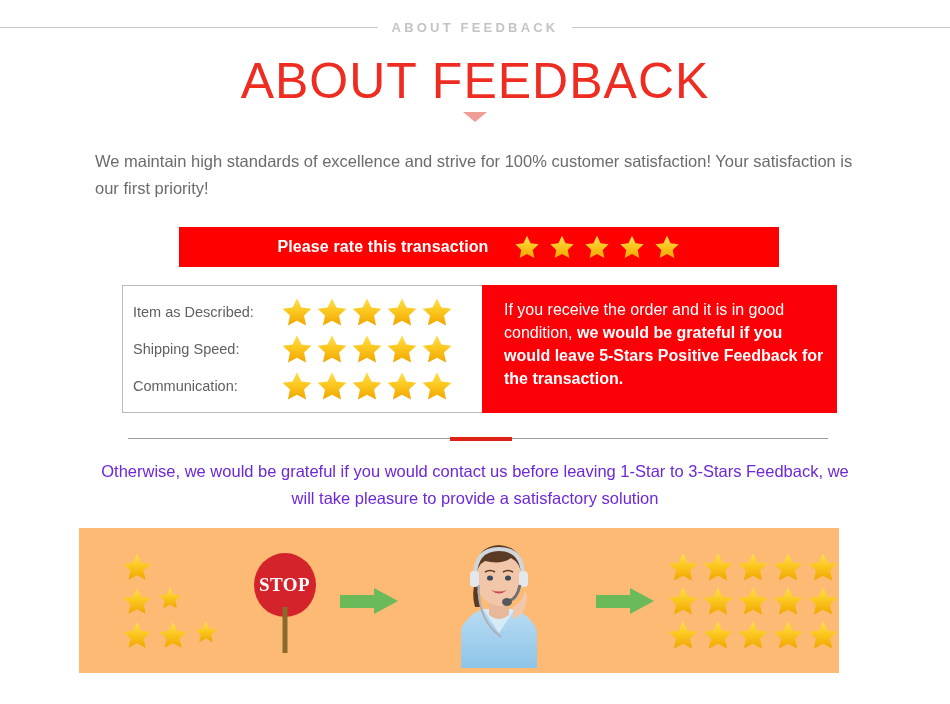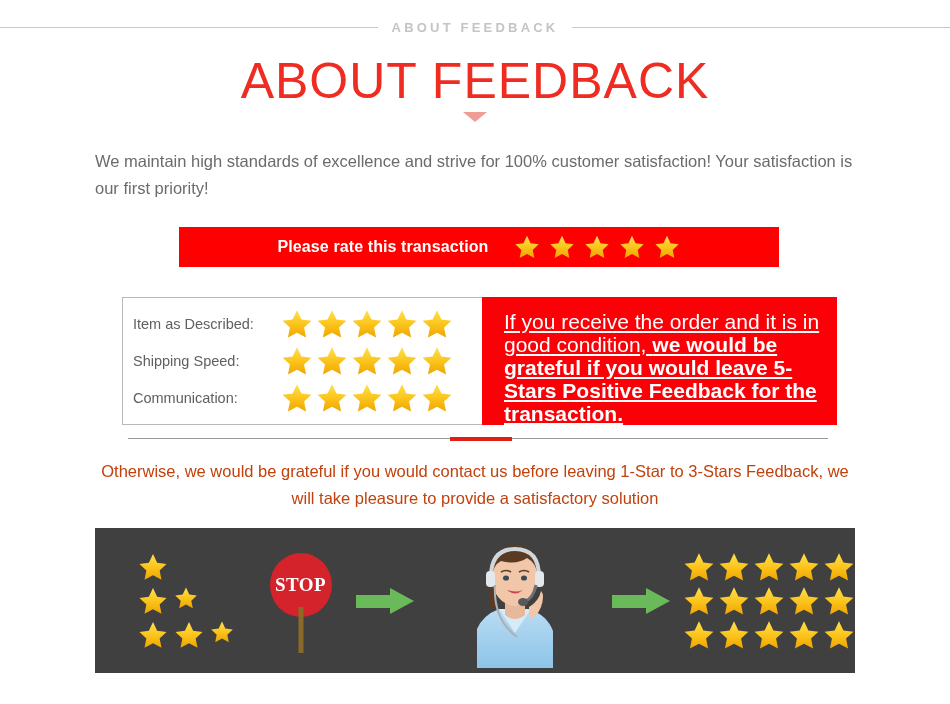--- a/index.html
+++ b/index.html
@@ -69,21 +69,21 @@
     letter-spacing: 0.1px; white-space: nowrap;
   }
   .rate-banner .stars { display: flex; gap: 9px; align-items: center; }
 
   
   .star { display: inline-block; line-height: 0; }
   .star svg { display: block; }
 
   
   .mid-wrap {
-    position: absolute; left: 122px; top: 297px;
+    position: absolute; left: 122px; top: 285px;
     width: 715px; height: 128px;
     display: flex;
   }
   .ratings-box {
     width: 360px; height: 128px;
     background: #ffffff;
     border: 1px solid #b9b9b9;
     border-right: none;
     padding: 9px 0 9px 10px;
     display: flex; flex-direction: column; justify-content: space-between;
@@ -93,23 +93,22 @@
     width: 148px; font-size: 14.5px; color: #606060;
     white-space: nowrap;
   }
   .rating-row .rstars { display: flex; gap: 3px; align-items: center; }
 
   .note-panel {
     width: 355px; height: 128px;
     background: #fb0007;
     color: #ffffff;
     padding: 13px 12px 10px 22px;
-    font-size: 21px;
+    font-size: 16px;
     line-height: 23px;
-    text-decoration: underline;
   }
   .note-panel b { font-weight: bold; }
 
   
   .divider {
     position: absolute; left: 128px; top: 437px; width: 700px; height: 3px;
   }
   .divider .line {
     position: absolute; left: 0; top: 1px; width: 700px; height: 1px;
     background: #9a9a9a;
@@ -118,28 +117,28 @@
     position: absolute; left: 322px; top: 0; width: 62px; height: 4px;
     background: #e02015;
   }
 
   
   .otherwise {
     position: absolute; top: 458px; left: 95px; width: 760px;
     text-align: center;
     font-size: 16.5px;
     line-height: 27px;
-    color: #c2410c;
+    color: #6d28d9;
   }
 
   
   .flow-band {
-    position: absolute; left: 95px; top: 528px;
+    position: absolute; left: 79px; top: 528px;
     width: 760px; height: 145px;
-    background: #404040;
+    background: #fdba74;
     display: flex; align-items: center;
   }
   .flow-cell { display: flex; align-items: center; justify-content: center; }
   .cell-bad-stars { width: 185px; height: 120px; position: relative; }
   .bad-stars { display: flex; flex-direction: column; gap: 4px; padding-left: 18px; }
   .bad-row { display: flex; gap: 6px; }
 
   .cell-stop { width: 95px; height: 120px; position: relative; }
   .stop-sign {
     position: absolute; left: 50%; top: 12px; transform: translateX(-50%);

